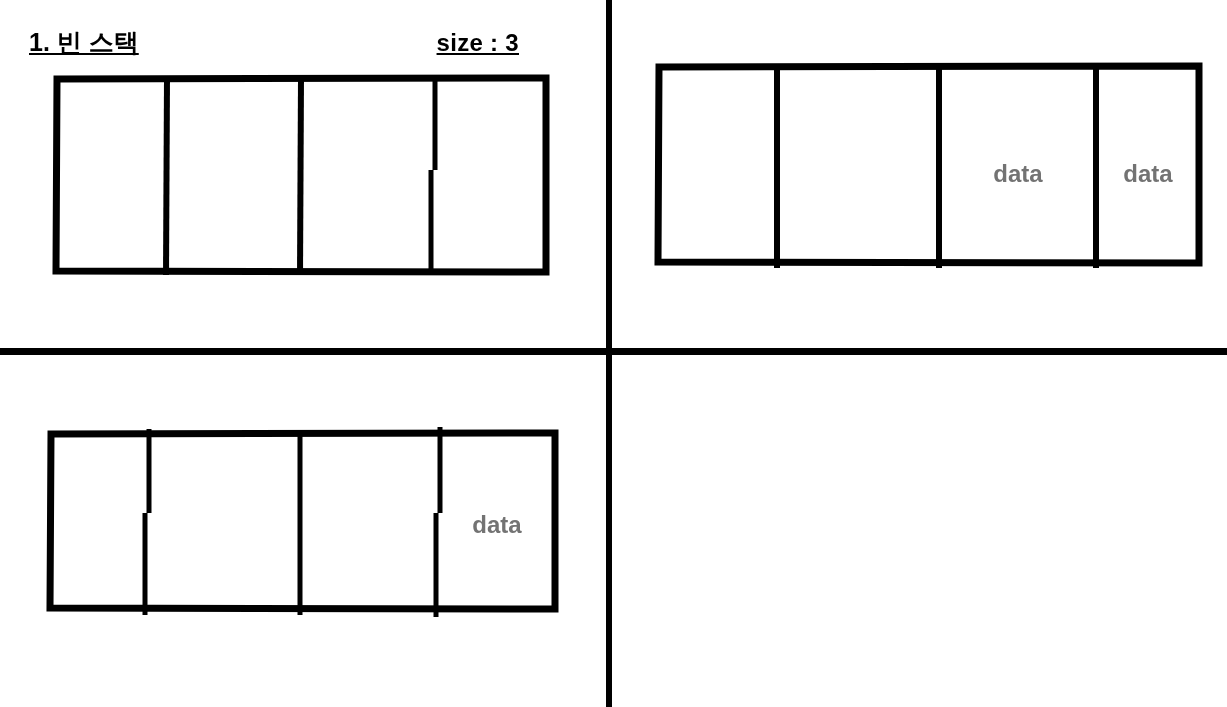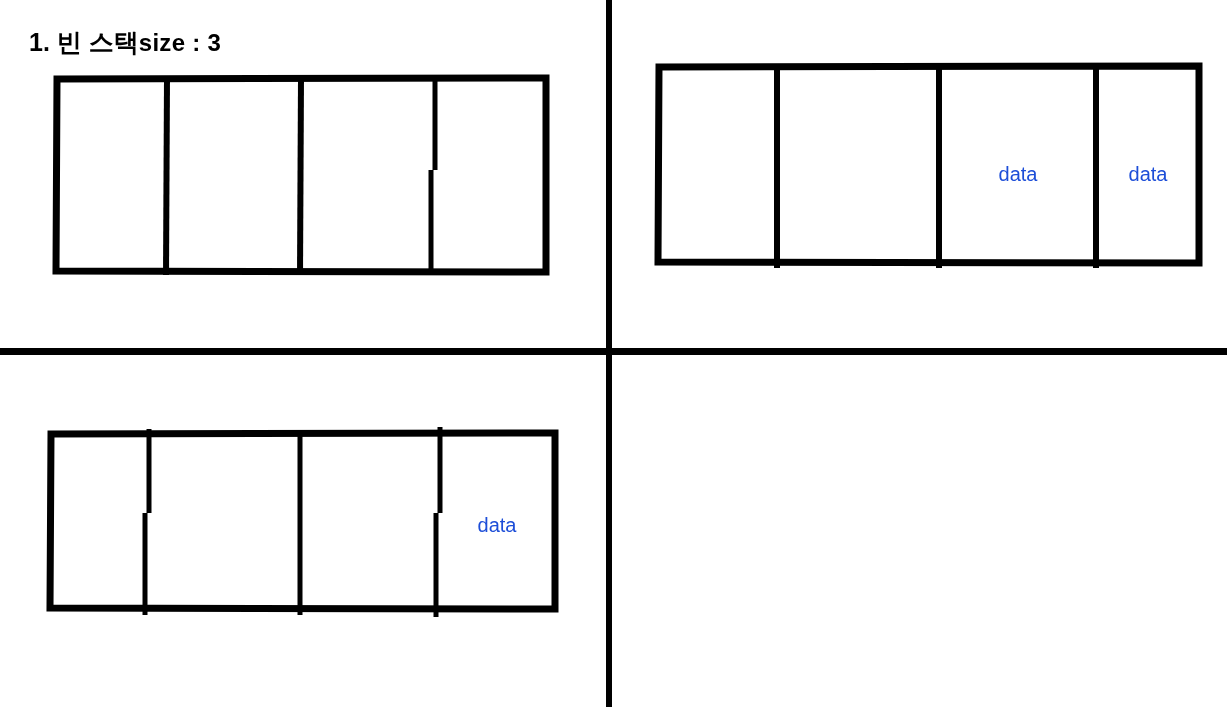--- a/index.html
+++ b/index.html
@@ -41,46 +41,48 @@
   #panel-1 { left: 0;    top: 0;   width: 606px; height: 348px; }
   #panel-2 { left: 612px; top: 0;   width: 615px; height: 348px; }
   #panel-3 { left: 0;    top: 355px; width: 606px; height: 352px; }
   #panel-4 { left: 612px; top: 355px; width: 615px; height: 352px; }
 
   
   .panel-head {
     position: absolute;
     display: flex;
     align-items: baseline;
+    justify-content: space-between;
     font-weight: bold;
     color: #000000;
     white-space: nowrap;
+    text-decoration: underline;
   }
   .panel-title {
     font-size: 25px;
     letter-spacing: 0px;
   }
   .panel-size {
     font-size: 24px;
     letter-spacing: 0.3px;
   }
 
   #head-1 { left: 29px;  top: 26px;  width: 490px; }
 
   
   .stack {
     position: absolute;
   }
   .stack svg { display: block; }
 
   .cell-label {
     position: absolute;
-    font-weight: normal;
-    font-size: 20px;
-    color: #1d4ed8;
+    font-weight: bold;
+    font-size: 24px;
+    color: #737373;
     white-space: nowrap;
     transform: translate(-50%, -50%);
   }
 </style>
 </head>
 <body>
 
 <div class="divider-v"></div>
 <div class="divider-h"></div>
 

